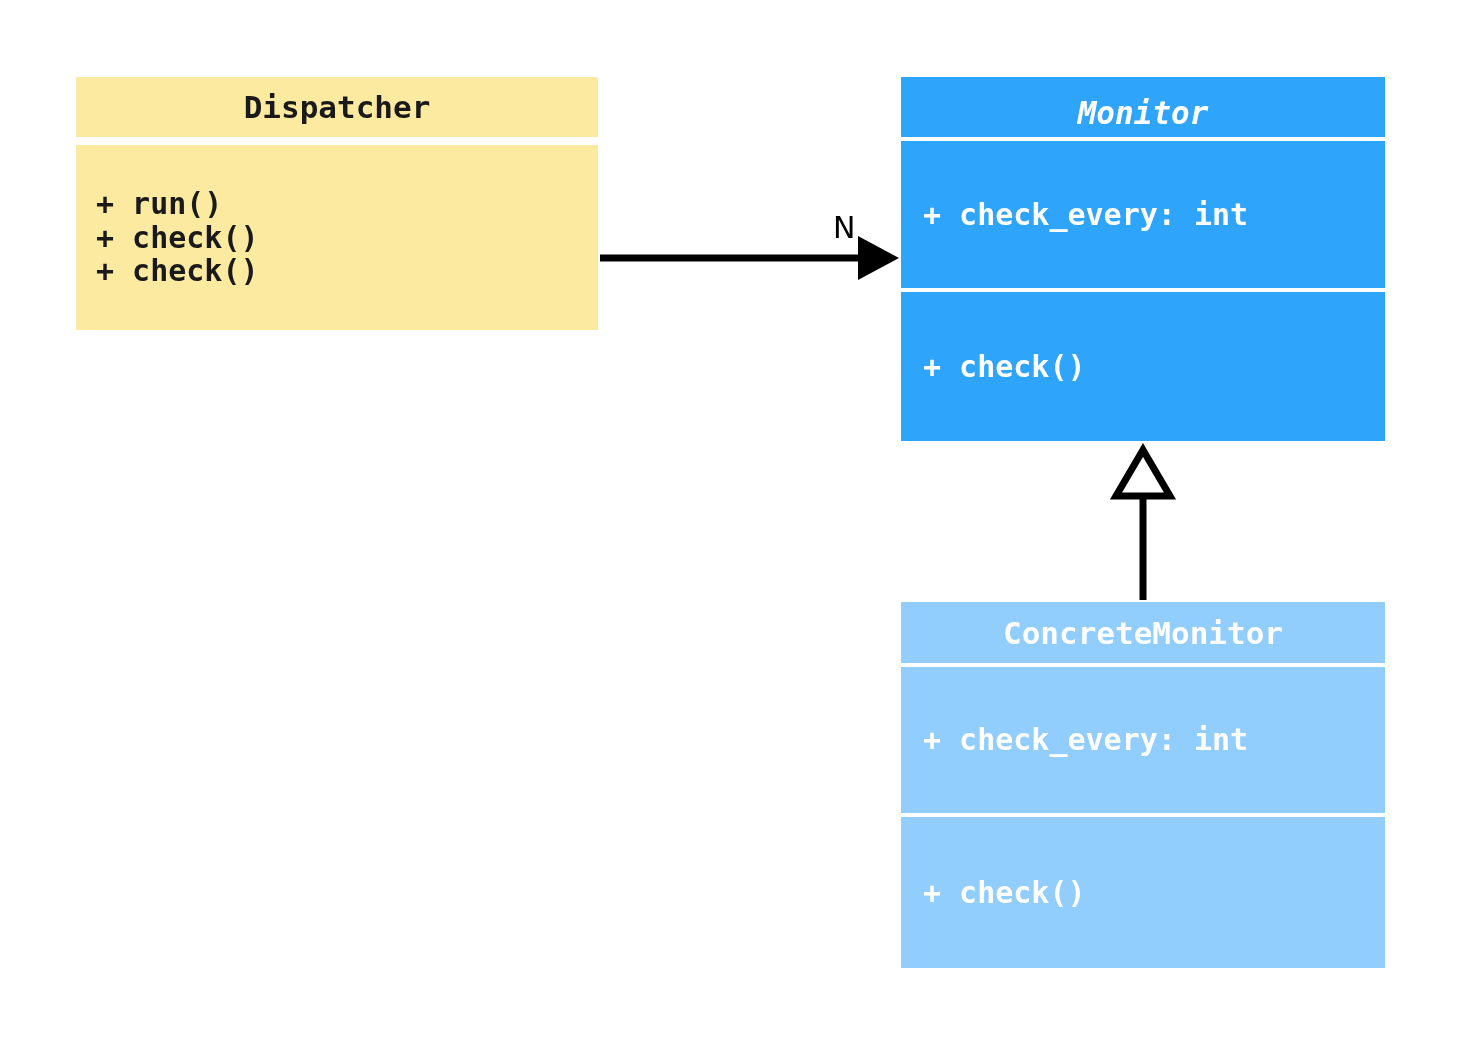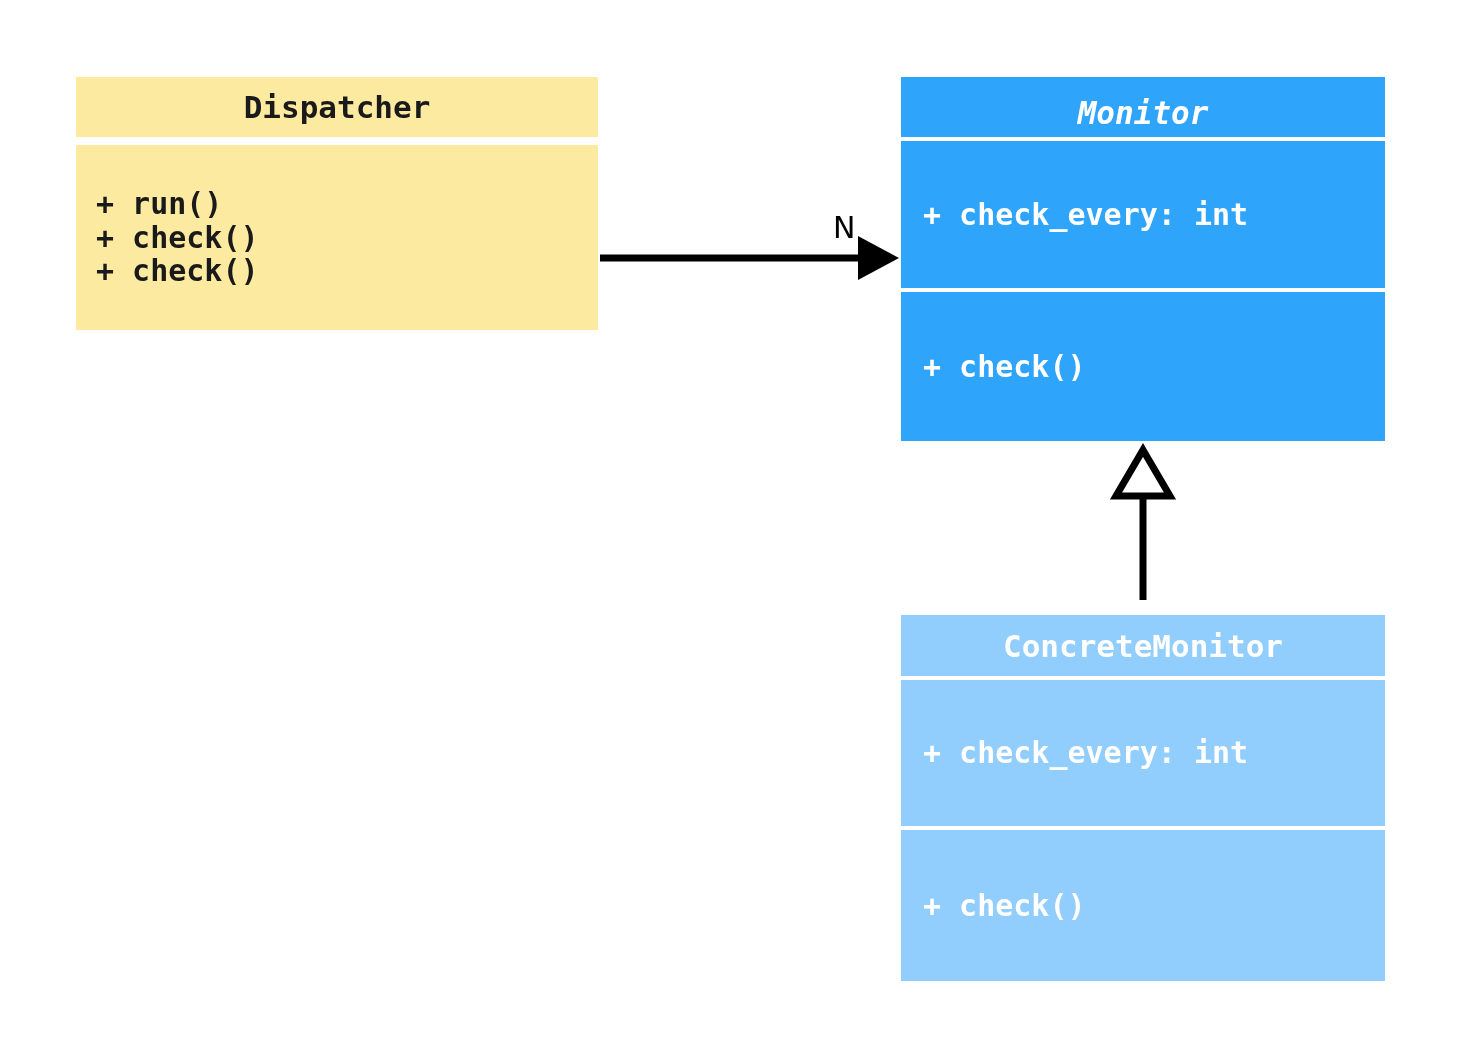--- a/index.html
+++ b/index.html
@@ -110,21 +110,21 @@
     <div style="height:4px;"></div>
     <div class="compartment body" style="height:147px; padding-left:22px;">
       <span class="member">+ check_every: int</span>
     </div>
     <div style="height:4px;"></div>
     <div class="compartment body" style="height:149px; padding-left:22px;">
       <span class="member">+ check()</span>
     </div>
   </div>
 
-  <div class="uml-class" id="concrete-monitor" style="left:901px; top:615px; width:484px; height:414px;">
+  <div class="uml-class" id="concrete-monitor" style="left:901px; top:602px; width:484px; height:414px;">
     <div class="compartment header" style="height:61px;">
       <span class="class-title">ConcreteMonitor</span>
     </div>
     <div style="height:4px;"></div>
     <div class="compartment body" style="height:146px; padding-left:22px;">
       <span class="member">+ check_every: int</span>
     </div>
     <div style="height:4px;"></div>
     <div class="compartment body" style="height:151px; padding-left:22px;">
       <span class="member">+ check()</span>

